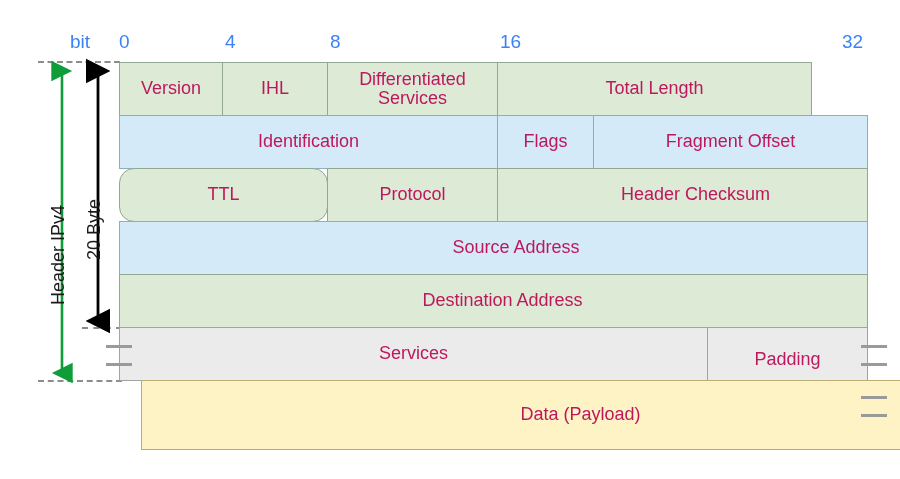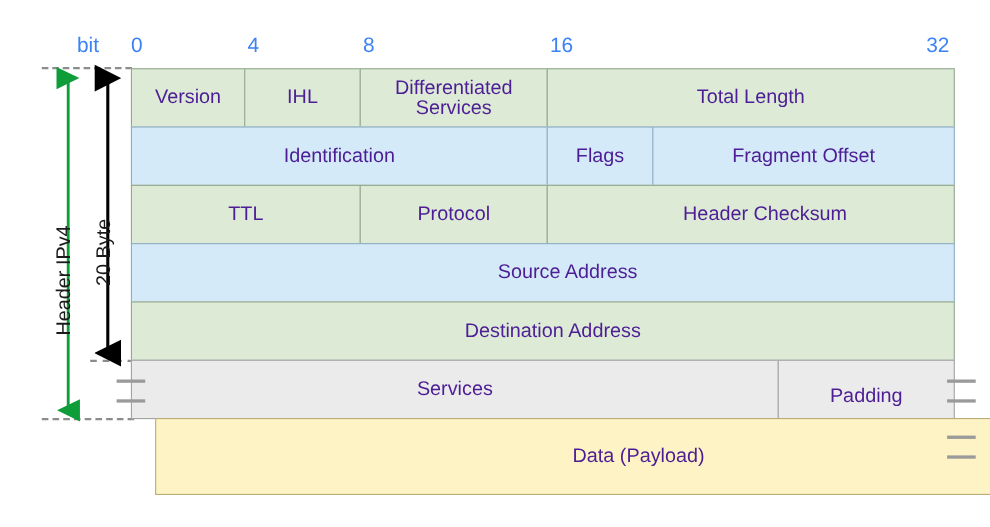--- a/index.html
+++ b/index.html
@@ -37,21 +37,21 @@
   .field {
     position: absolute;
     box-sizing: border-box;
     border: 1px solid #8e9a8c;
     display: flex;
     align-items: center;
     justify-content: center;
     text-align: center;
     font-size: 18px;
     line-height: 1.08;
-    color: #4c1d95;
+    color: #be185d;
     white-space: pre-line;
   }
   .c-green  { background: #dcead6; border-color: #93a890; }
   .c-blue   { background: #d4eaf8; border-color: #8fadbf; }
   .c-grey   { background: #ebebeb; border-color: #a3a3a3; }
   .c-yellow { background: #fdf3c4; border-color: #b8ae75; }
 
   
   .v-label {
     position: absolute;
@@ -120,27 +120,27 @@
     <line x1="12" y1="16" x2="12" y2="266" stroke="#000000" stroke-width="2.8" marker-start="url(#bArrowUp)" marker-end="url(#bArrowDn)"></line>
   </svg>
 
   <div class="v-label" style="left:49px; top:305px;">Header IPv4</div>
   <div class="v-label" style="left:85px; top:260px;">20 Byte</div>
 
   <div class="field c-green" style="left:119px; top:62px; width:104px; height:54px;">Version</div>
   <div class="field c-green" style="left:222px; top:62px; width:106px; height:54px;">IHL</div>
   <div class="field c-green" style="left:327px; top:62px; width:171px; height:54px;">Differentiated
 Services</div>
-  <div class="field c-green" style="left:497px; top:62px; width:371px; height:54px;">Total Length</div>
+  <div class="field c-green" style="left:497px; top:62px; width:315px; height:54px;">Total Length</div>
 
   <div class="field c-blue" style="left:119px; top:115px; width:379px; height:54px;">Identification</div>
   <div class="field c-blue" style="left:497px; top:115px; width:97px; height:54px;">Flags</div>
   <div class="field c-blue" style="left:593px; top:115px; width:275px; height:54px;">Fragment Offset</div>
 
-  <div class="field c-green" style="left:119px; top:168px; width:209px; height:54px;">TTL</div>
+  <div class="field c-green" style="left:119px; top:168px; width:209px; height:54px;border-radius:15px;">TTL</div>
   <div class="field c-green" style="left:327px; top:168px; width:171px; height:54px;">Protocol</div>
   <div class="field c-green" style="left:497px; top:168px; width:371px; height:54px;padding-left:26px;">Header Checksum</div>
 
   <div class="field c-blue" style="left:119px; top:221px; width:749px; height:54px;padding-left:45px;">Source Address</div>
 
   <div class="field c-green" style="left:119px; top:274px; width:749px; height:54px;padding-left:18px;">Destination Address</div>
 
   <div class="field c-grey" style="left:119px; top:327px; width:589px; height:54px;">Services</div>
   <div class="field c-grey" style="left:707px; top:327px; width:161px; height:65px;">Padding</div>
 

